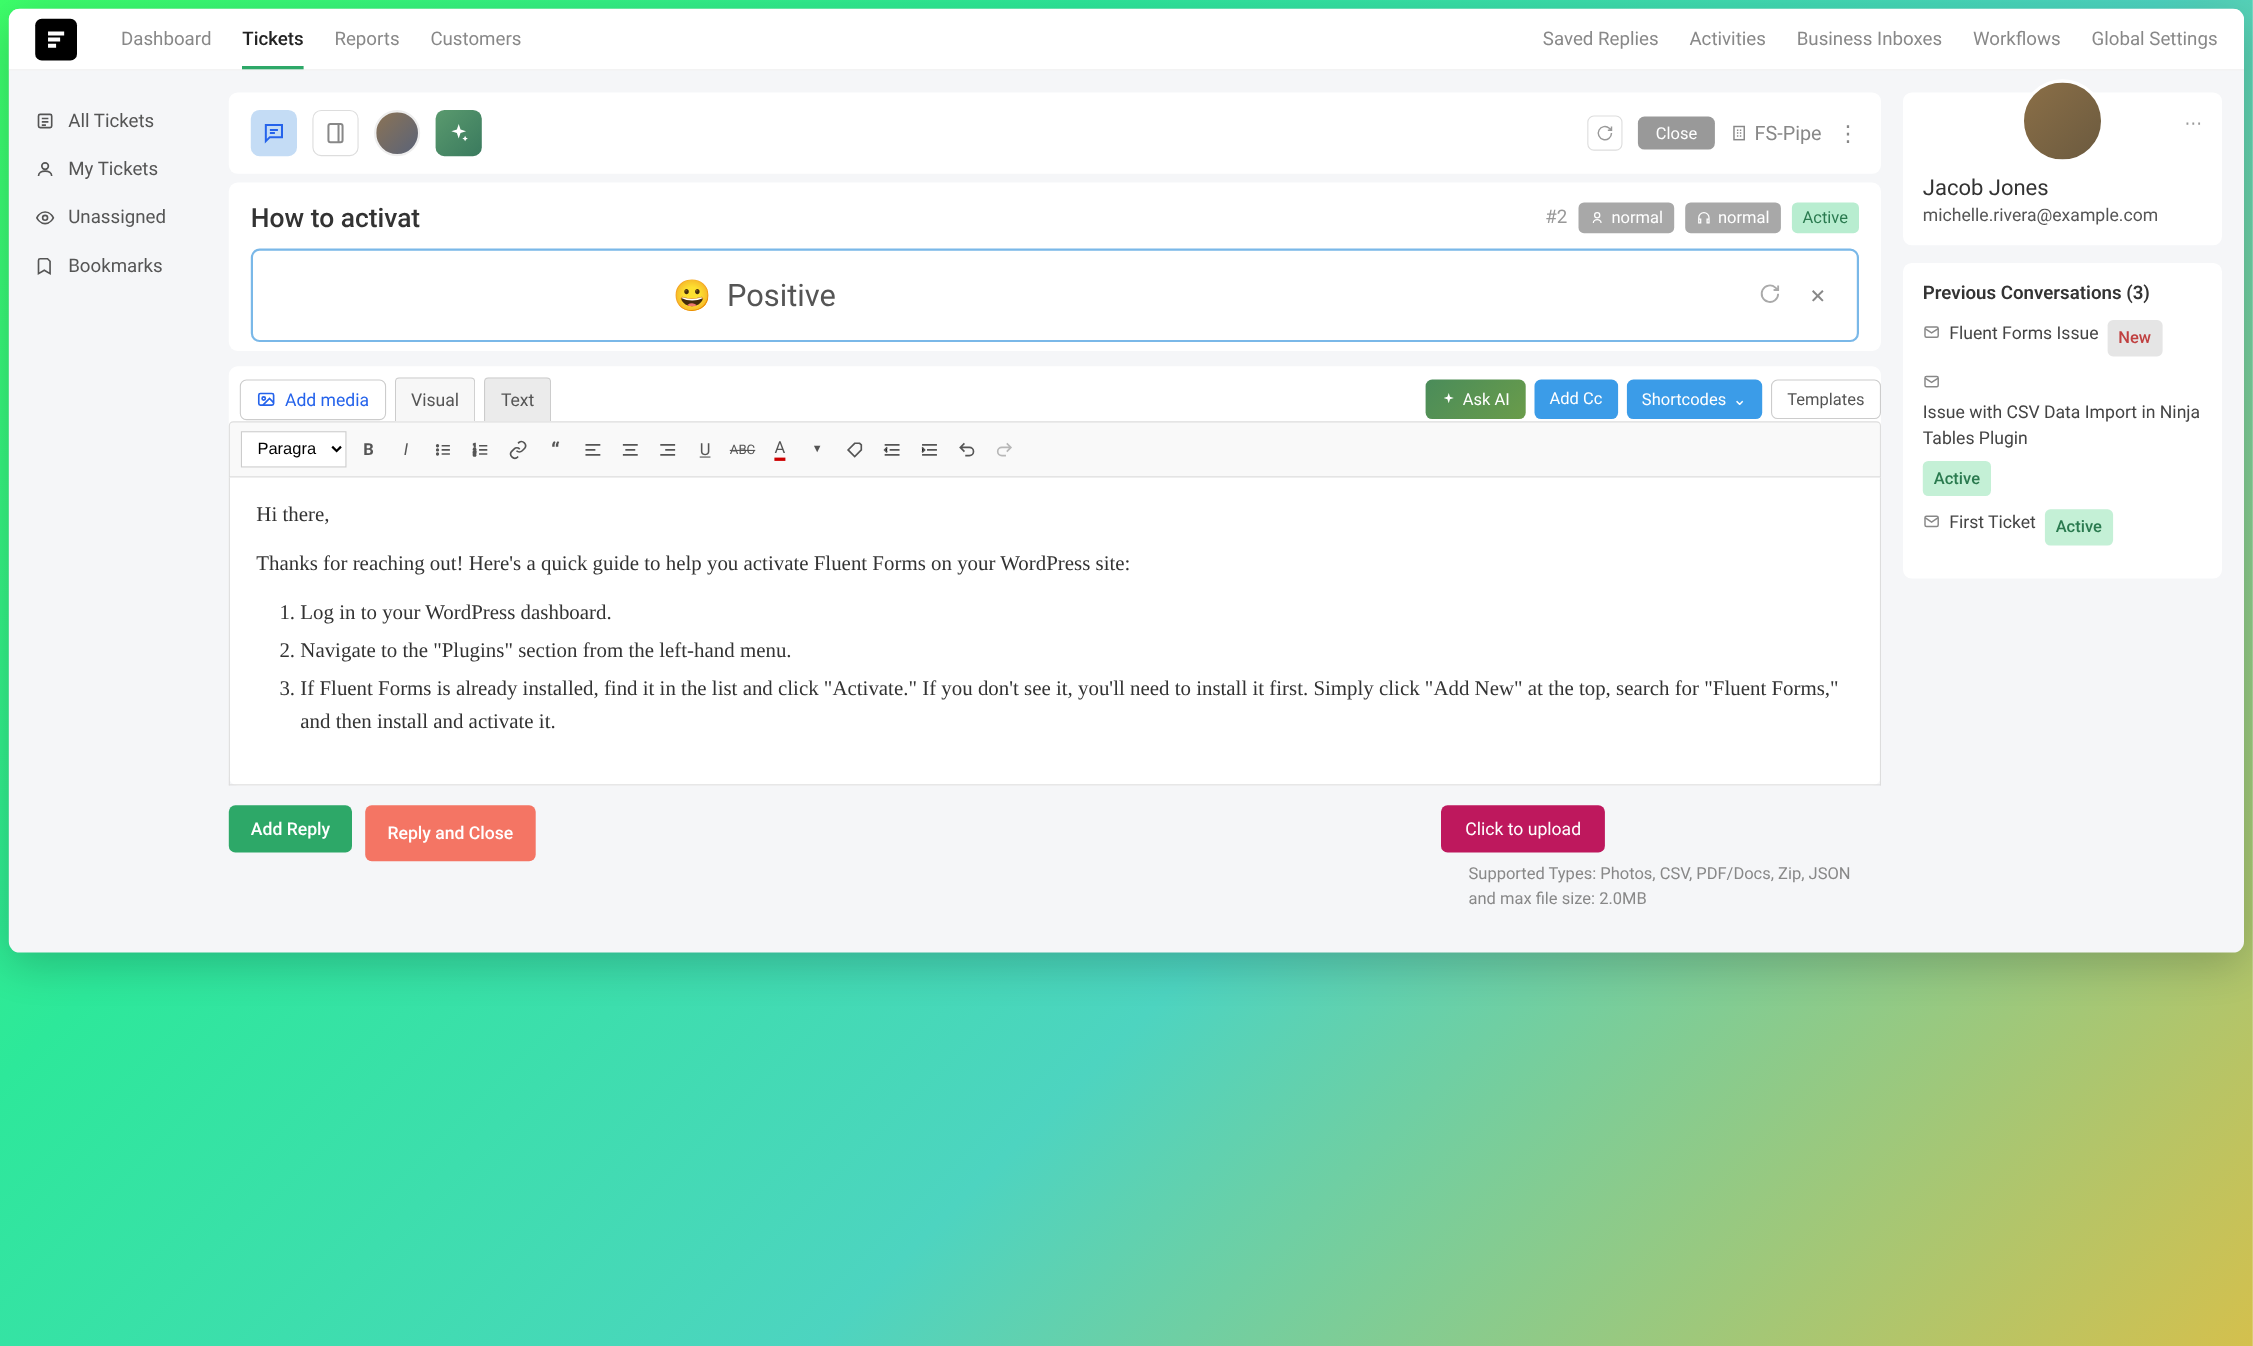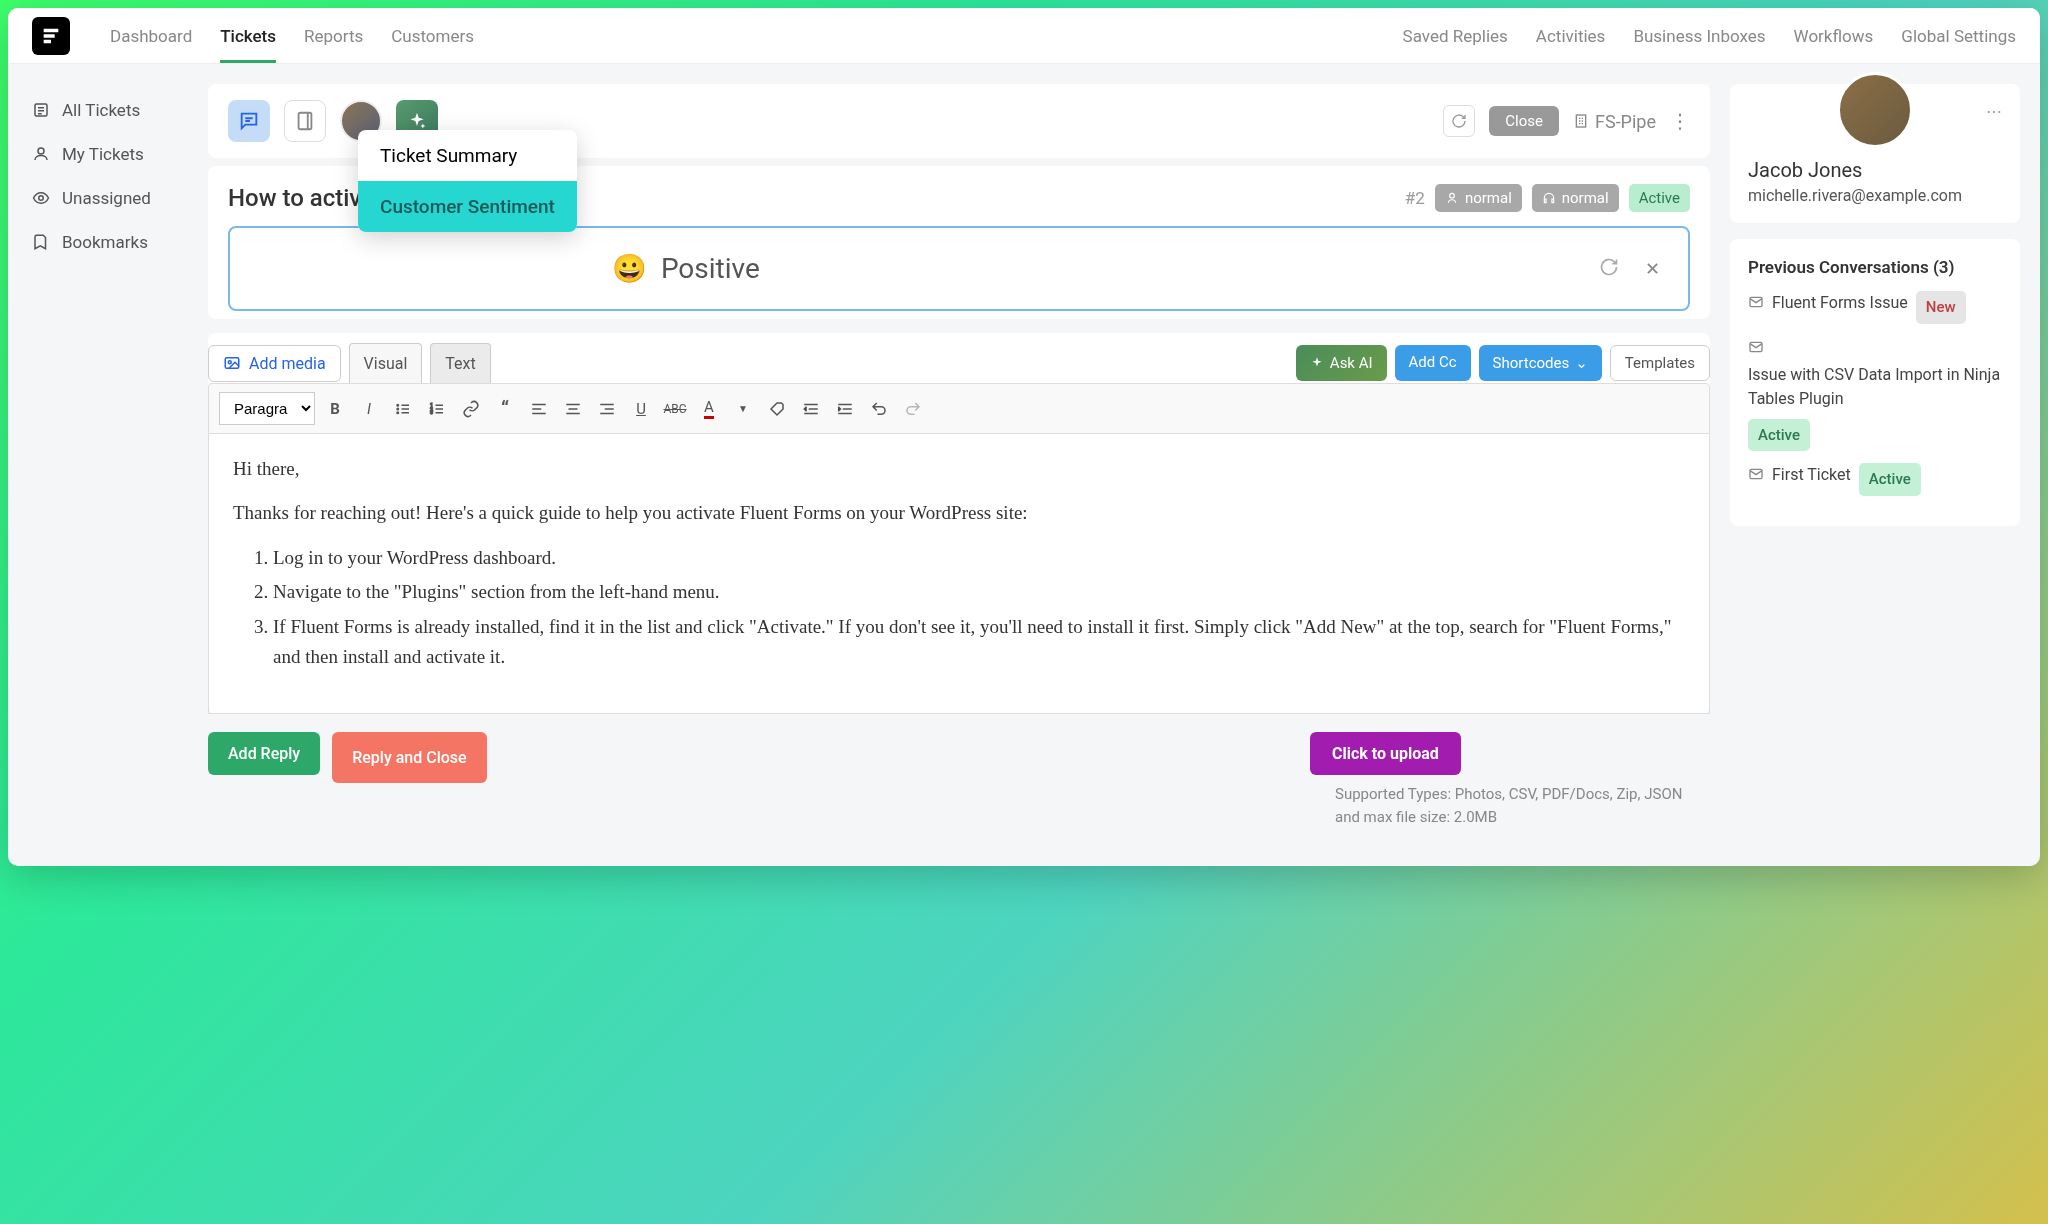--- a/index.html
+++ b/index.html
@@ -43,41 +43,41 @@
 .ai-popover::before { content: ''; position: absolute; top: -8px; left: 32px; border: 8px solid transparent; border-bottom-color: #fff; }
 .popover-item { padding: 14px 22px; font-size: 19px; cursor: pointer; }
 .popover-item.selected { background: #26d6d0; color: #1a5a58; font-weight: 500; }
 .sentiment-box { border: 2px solid #7ab8e8; border-radius: 8px; padding: 24px 28px; display: flex; align-items: center; gap: 14px; margin-bottom: 4px; }
 .sentiment-box .spacer-left { width: 340px; }
 .emoji { font-size: 28px; }
 .sentiment-text { font-size: 28px; color: #555; }
 .sentiment-refresh { margin-left: auto; color: #aaa; cursor: pointer; }
 .sentiment-close { color: #888; cursor: pointer; font-size: 18px; margin-left: 12px; }
 .editor-section { background: #fff; border-radius: 8px; margin-top: 14px; }
-.editor-toolbar-1 { display: flex; align-items: center; padding: 10px 0 0; gap: 8px; border-bottom: 0; }
+.editor-toolbar-1 { display: flex; align-items: center; padding: 10px 0 0; gap: 8px; border-bottom: 0; margin-left: 10px; }
 .add-media { border: 1px solid #ccc; border-radius: 6px; padding: 8px 14px; color: #2563eb; font-size: 16px; display: flex; align-items: center; gap: 8px; cursor: pointer; background: #fff; }
 .editor-tab { padding: 10px 14px; font-size: 16px; color: #555; cursor: pointer; border: 1px solid #ccc; border-bottom: none; border-radius: 4px 4px 0 0; background: #ebebeb; }
 .editor-tab.active { background: #f7f7f7; border-color: #ccc; }
 .editor-actions { margin-left: auto; display: flex; gap: 8px; }
 .btn-ask-ai { background: linear-gradient(135deg, #4a8c5a, #6a9c4a); color: #fff; padding: 8px 14px; border-radius: 6px; font-size: 15px; display: flex; align-items: center; gap: 6px; cursor: pointer; }
 .btn-blue { background: #3b9ce8; color: #fff; padding: 8px 14px; border-radius: 6px; font-size: 15px; cursor: pointer; }
 .btn-blue-drop { background: #3b9ce8; color: #fff; padding: 8px 14px; border-radius: 6px; font-size: 15px; cursor: pointer; display: flex; align-items: center; gap: 6px; }
 .btn-outline { border: 1px solid #ccc; padding: 8px 14px; border-radius: 6px; font-size: 15px; color: #555; cursor: pointer; }
 .wysiwyg-bar { display: flex; align-items: center; gap: 6px; padding: 8px 10px; border: 1px solid #ddd; border-radius: 4px 4px 0 0; background: #f9f9f9; flex-wrap: wrap; }
 .format-select { border: 1px solid #ccc; padding: 6px 10px; font-size: 15px; width: 96px; background: #fff; cursor: pointer; }
 .wys-btn { width: 28px; height: 28px; display: flex; align-items: center; justify-content: center; cursor: pointer; color: #555; font-size: 15px; }
 .editor-content { border: 1px solid #ddd; border-top: none; padding: 20px 24px; height: 280px; overflow-y: auto; font-family: Georgia, serif; font-size: 19px; color: #333; line-height: 1.6; }
 .editor-content p { margin-bottom: 14px; }
 .editor-content ol { padding-left: 40px; }
 .editor-content li { margin-bottom: 4px; }
 .action-row { display: flex; align-items: flex-start; gap: 12px; padding: 18px 0; }
 .btn-add-reply { background: #2da868; color: #fff; padding: 12px 20px; border-radius: 6px; font-size: 16px; font-weight: 500; cursor: pointer; }
 .btn-reply-close { background: #f47564; color: #fff; padding: 16px 20px; border-radius: 6px; font-size: 16px; font-weight: 500; cursor: pointer; text-align: right; }
 .upload-section { margin-left: auto; width: 400px; }
-.btn-upload { background: #a21caf; color: #fff; padding: 12px 22px; border-radius: 6px; font-size: 16px; font-weight: 700; cursor: pointer; display: inline-block; margin-bottom: 8px; }
+.btn-upload { background: #be185d; color: #fff; padding: 12px 22px; border-radius: 6px; font-size: 16px; font-weight: 400; cursor: pointer; display: inline-block; margin-bottom: 8px; }
 .upload-hint { color: #888; font-size: 15px; line-height: 1.5; margin-left: 25px; }
 .customer-panel { width: 290px; }
 .customer-card { background: #fff; border-radius: 8px; padding: 18px 18px; margin-bottom: 16px; position: relative; }
 .customer-avatar { width: 76px; height: 76px; border-radius: 50%; background: linear-gradient(135deg, #8b6f47, #6b5a3f); margin: -30px auto 10px; border: 3px solid #fff; display: block; }
 .customer-name { font-size: 20px; font-weight: 400; color: #333; margin-bottom: 4px; }
 .customer-email { font-size: 16px; color: #555; }
 .customer-menu { position: absolute; top: 18px; right: 18px; color: #999; cursor: pointer; }
 .prev-convos { background: #fff; border-radius: 8px; padding: 18px; }
 .prev-title { font-size: 17px; font-weight: 600; color: #333; margin-bottom: 14px; }
 .convo-item { display: flex; align-items: flex-start; gap: 8px; margin-bottom: 12px; font-size: 16px; color: #444; line-height: 1.5; flex-wrap: wrap; }
@@ -171,24 +171,20 @@
             <svg width="16" height="16" viewBox="0 0 24 24" fill="none" stroke="currentColor" stroke-width="2">
                 <rect x="5" y="3" width="14" height="18"></rect>
                 <path d="M9 8h2M13 8h2M9 12h2M13 12h2M9 16h2M13 16h2"></path>
               </svg>
             <span>FS-Pipe</span>
           </div>
           <div class="kebab">⋮</div>
         </div>
 
         <div class="ticket-body" style="position:relative;">
-          <div class="ai-popover">
-            <div class="popover-item">Ticket Summary</div>
-            <div class="popover-item selected">Customer Sentiment</div>
-          </div>
           <div class="title-row">
             <div class="ticket-title">How to activat</div>
             <div class="ticket-num">#2</div>
             <div class="badge gray">
               <svg width="14" height="14" viewBox="0 0 24 24" fill="none" stroke="currentColor" stroke-width="2">
                   <circle cx="12" cy="8" r="4"></circle>
                   <path d="M6 20c0-3 3-5 6-5s6 2 6 5"></path>
                 </svg>
               <span>normal</span>
             </div>

